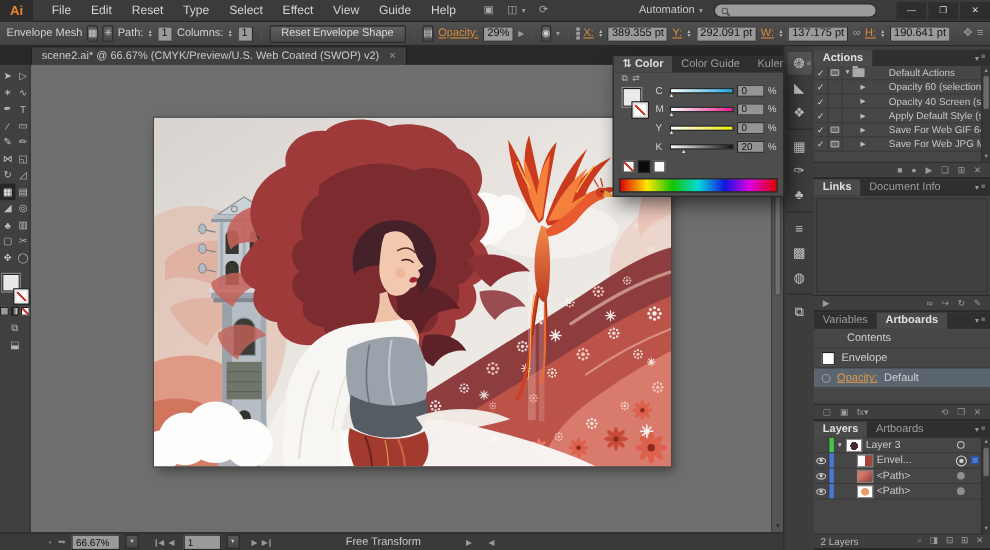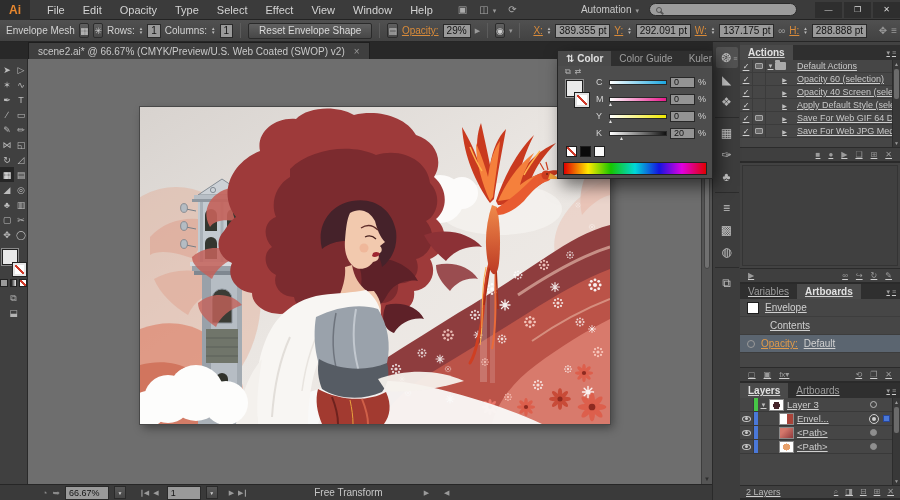--- a/index.html
+++ b/index.html
@@ -103,21 +103,21 @@
           border-left:1px solid #2a2a2a; display:flex; flex-direction:column; align-items:center;
           padding-top:5px; }
   .dockicon { width:22px; height:21px; display:flex; align-items:center; justify-content:center;
               color:#c4c4c4; font-size:12px; border-radius:2px; margin-bottom:1px; }
   .dockicon.active { background:#525252; }
   .dock-sep { width:24px; height:1px; background:#2c2c2c; margin:4px 0; }
 
   
   .panels { position:absolute; left:740px; top:42px; width:160px; height:458px; background:#424242;
             display:flex; flex-direction:column; }
-  .panel { display:flex; flex-direction:column; border-bottom:2px solid #2a2a2a; overflow:hidden;text-decoration:underline; }
+  .panel { display:flex; flex-direction:column; border-bottom:2px solid #2a2a2a; overflow:hidden; }
   .ptabbar { height:15px; background:#2f2f2f; display:flex; align-items:stretch; flex-shrink:0; }
   .ptab { padding:0 8px; line-height:15px; font-size:10px; color:#9d9d9d; white-space:nowrap; }
   .ptab.active { background:#4a4a4a; color:#e0e0e0; font-weight:bold; }
   .pmenu { margin-left:auto; color:#9d9d9d; font-size:7px; display:flex; align-items:center;
            gap:2px; padding:0 4px; }
 
   
   .arows { flex:1; background:#464646; position:relative; overflow:hidden; }
   .arow { height:13px; display:flex; align-items:center; border-bottom:1px solid #3b3b3b;
           font-size:9px; color:#c8c8c8; }
@@ -125,21 +125,21 @@
             justify-content:center; font-size:8px; color:#dedede; flex-shrink:0; }
   .amodal { width:13px; height:100%; border-right:1px solid #3b3b3b; display:flex; align-items:center;
             justify-content:center; flex-shrink:0; }
   .mbox { width:8px; height:6px; border:1px solid #a9a9a9; background:#6a6a6a; border-radius:1px; }
   .aarrow { font-size:6px; color:#bdbdbd; width:9px; text-align:center; flex-shrink:0; }
   .aindent { margin-left:14px; }
   .afolder { width:11px; height:8px; background:#a9a9a9; border-radius:1px; position:relative;
              margin-right:3px; flex-shrink:0; }
   .afolder::before { content:""; position:absolute; top:-2px; left:0; width:5px; height:2px;
                      background:#a9a9a9; border-radius:1px 1px 0 0; }
-  .alabel { margin-left:8px; white-space:nowrap; overflow:hidden; }
+  .alabel { margin-left:19px; white-space:nowrap; overflow:hidden; }
   .pscroll { position:absolute; right:0; top:0; bottom:0; width:8px; background:#383838;
              border-left:1px solid #2c2c2c; }
   .ps-arrow { position:absolute; left:0; right:0; text-align:center; font-size:5px; color:#9a9a9a; }
   .ps-thumb { position:absolute; left:1px; width:5px; background:#6b6b6b; border-radius:2px; }
   .pfoot { height:14px; background:#3f3f3f; border-top:1px solid #2b2b2b; display:flex; align-items:center;
            gap:8px; padding:0 8px; font-size:8px; color:#9b9b9b; flex-shrink:0; }
   .pfoot .right { margin-left:auto; display:flex; gap:8px; align-items:center; }
 
   
   .links-empty { flex:1; background:#404040; margin:2px; border:1px solid #343434; }
@@ -210,26 +210,26 @@
                  background:linear-gradient(90deg,#e00000,#ffe800 17%,#17c400 33%,#00d8d8 50%,#1414e0 67%,#e000e0 83%,#e00000); }
 </style>
 </head>
 <body>
 
 <div class="menubar">
   <div class="logo">Ai</div>
   <div class="menu-items">
     <span class="menu-item">File</span>
     <span class="menu-item">Edit</span>
-    <span class="menu-item">Opacity</span>
+    <span class="menu-item">Reset</span>
     <span class="menu-item">Type</span>
     <span class="menu-item">Select</span>
     <span class="menu-item">Effect</span>
     <span class="menu-item">View</span>
-    <span class="menu-item">Window</span>
+    <span class="menu-item">Guide</span>
     <span class="menu-item">Help</span>
   </div>
   <div class="mb-icons">
     <span>▣</span>
     <span><span>◫</span><span class="ws-caret">▾</span></span>
     <span>⟳</span>
   </div>
   <div class="mb-right">
     <span class="workspace"><span>Automation</span><span class="ws-caret">▾</span></span>
     <div class="searchbox">
@@ -240,21 +240,21 @@
       <span class="winbtn">❒</span>
       <span class="winbtn">✕</span>
     </div>
   </div>
 </div>
 
 <div class="ctrlbar">
   <span class="cb-label">Envelope Mesh</span>
   <span class="iconbtn">▦</span>
   <span class="iconbtn">✳</span>
-  <span class="cb-label">Rows:</span>
+  <span class="cb-label">Path:</span>
   <span class="spin">
       <span>▲</span>
       <span>▼</span>
     </span>
   <span class="field" style="width:38px">1</span>
   <span class="cb-label">Columns:</span>
   <span class="spin">
       <span>▲</span>
       <span>▼</span>
     </span>
@@ -298,21 +298,21 @@
       <span>▲</span>
       <span>▼</span>
     </span>
   <span class="field" style="width:55px">137.175 pt</span>
   <span class="dim">∞</span>
   <span class="cb-link">H:</span>
   <span class="spin">
       <span>▲</span>
       <span>▼</span>
     </span>
-  <span class="field" style="width:55px">288.888 pt</span>
+  <span class="field" style="width:55px">190.641 pt</span>
   <span class="dim" style="margin-left:8px">✥</span>
   <span class="dim" style="margin-left:auto">≡</span>
 </div>
 
 <div class="tabstrip">
   <div class="doctab">
     <span>scene2.ai* @ 66.67% (CMYK/Preview/U.S. Web Coated (SWOP) v2)</span>
     <span class="close">×</span>
   </div>
 </div>
@@ -682,20 +682,28 @@
         <span>●</span>
         <span>▶</span>
         <span>❏</span>
         <span>⊞</span>
         <span>✕</span>
       </span>
     </div>
   </div>
 
   <div class="panel" id="links-panel" style="height:121px">
+    <div class="ptabbar">
+      <span class="ptab active">Links</span>
+      <span class="ptab">Document Info</span>
+      <span class="pmenu">
+          <span>▾</span>
+          <span>≡</span>
+        </span>
+    </div>
     <div class="links-empty"></div>
     <div class="pfoot">
       <span>▶</span>
       <span class="right">
         <span>∞</span>
         <span>↪</span>
         <span>↻</span>
         <span>✎</span>
       </span>
     </div>
@@ -704,26 +712,26 @@
   <div class="panel" id="appearance-panel" style="height:99px">
     <div class="ptabbar">
       <span class="ptab">Variables</span>
       <span class="ptab active">Artboards</span>
       <span class="pmenu">
           <span>▾</span>
           <span>≡</span>
         </span>
     </div>
     <div class="approws">
+      <div class="approw indent">
+        <span>Contents</span>
+      </div>
       <div class="approw">
         <span class="sw"></span>
         <span>Envelope</span>
-      </div>
-      <div class="approw indent">
-        <span>Contents</span>
       </div>
       <div class="approw selected">
         <span class="ringicon"></span>
         <span class="opacity-link">Opacity:</span>
         <span>Default</span>
       </div>
     </div>
     <div class="pfoot">
       <span>▢</span>
       <span>▣</span>

